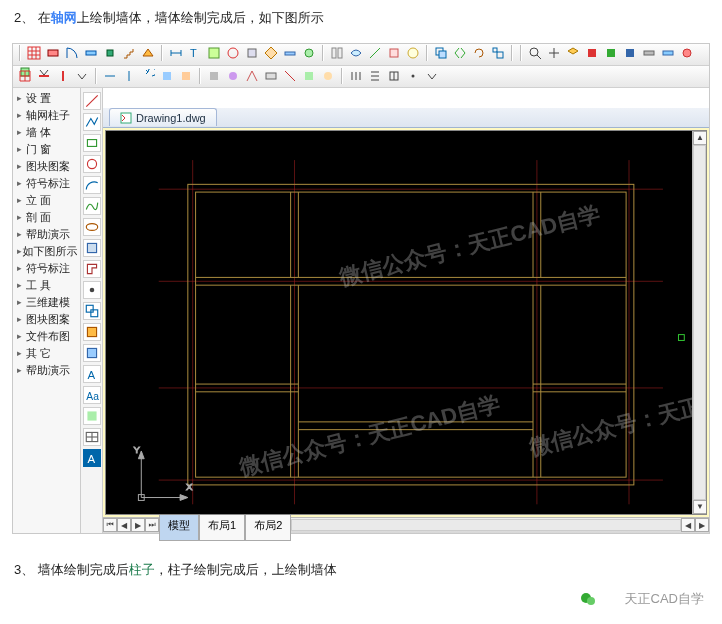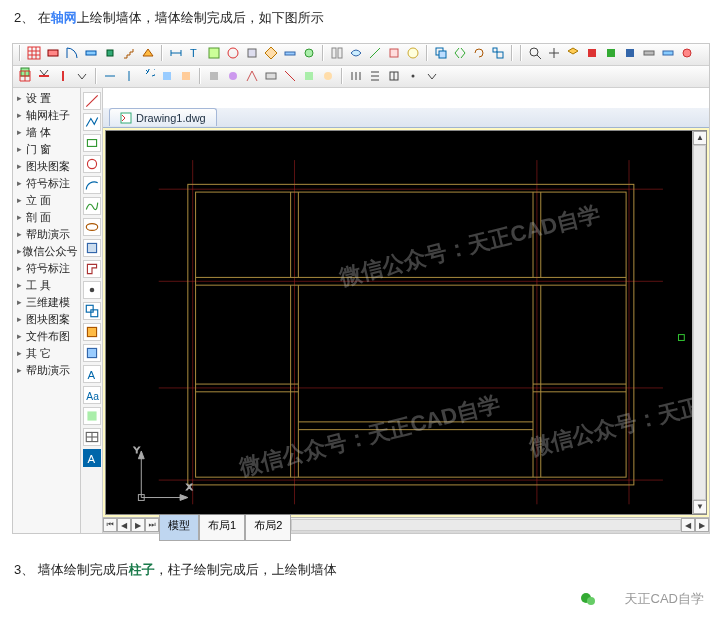--- a/index.html
+++ b/index.html
@@ -1,19 +1,19 @@
 <!DOCTYPE html>
 <html><head>
 <meta charset="utf-8">
 <style>
 * { margin: 0; padding: 0; box-sizing: border-box; }
 body { width: 722px; font-family: "SimSun", "Microsoft YaHei", sans-serif; font-size: 13px; background: #fff; }
 .caption { padding: 8px 14px; line-height: 1.6; color: #222; }
 .caption .hl-red { color: #3b82f6; font-weight: bold; }
-.caption .hl-green { color: #1a7a4a; font-weight: bold; }
+.caption .hl-green { color: #1a7a4a; font-weight: normal; }
 
 .app-shell { margin: 6px 12px 18px; border: 1px solid #c9c9c9; background: #fff; }
 
 .toolbar-row {
   display: flex; flex-wrap: wrap; align-items: center;
   height: 22px; padding: 1px 4px;
   background: linear-gradient(#fdfdfd,#e8e8e8);
   border-bottom: 1px solid #d0d0d0;
   gap: 3px;
 }
@@ -410,21 +410,21 @@
         <div class="tree-item">
           <span class="tree-arrow">▸</span>
           <span>剖  面</span>
         </div>
         <div class="tree-item">
           <span class="tree-arrow">▸</span>
           <span>帮助演示</span>
         </div>
         <div class="tree-item">
           <span class="tree-arrow">▸</span>
-          <span>微信公众号</span>
+          <span>如下图所示</span>
         </div>
         <div class="tree-item">
           <span class="tree-arrow">▸</span>
           <span>符号标注</span>
         </div>
         <div class="tree-item">
           <span class="tree-arrow">▸</span>
           <span>工  具</span>
         </div>
         <div class="tree-item">

